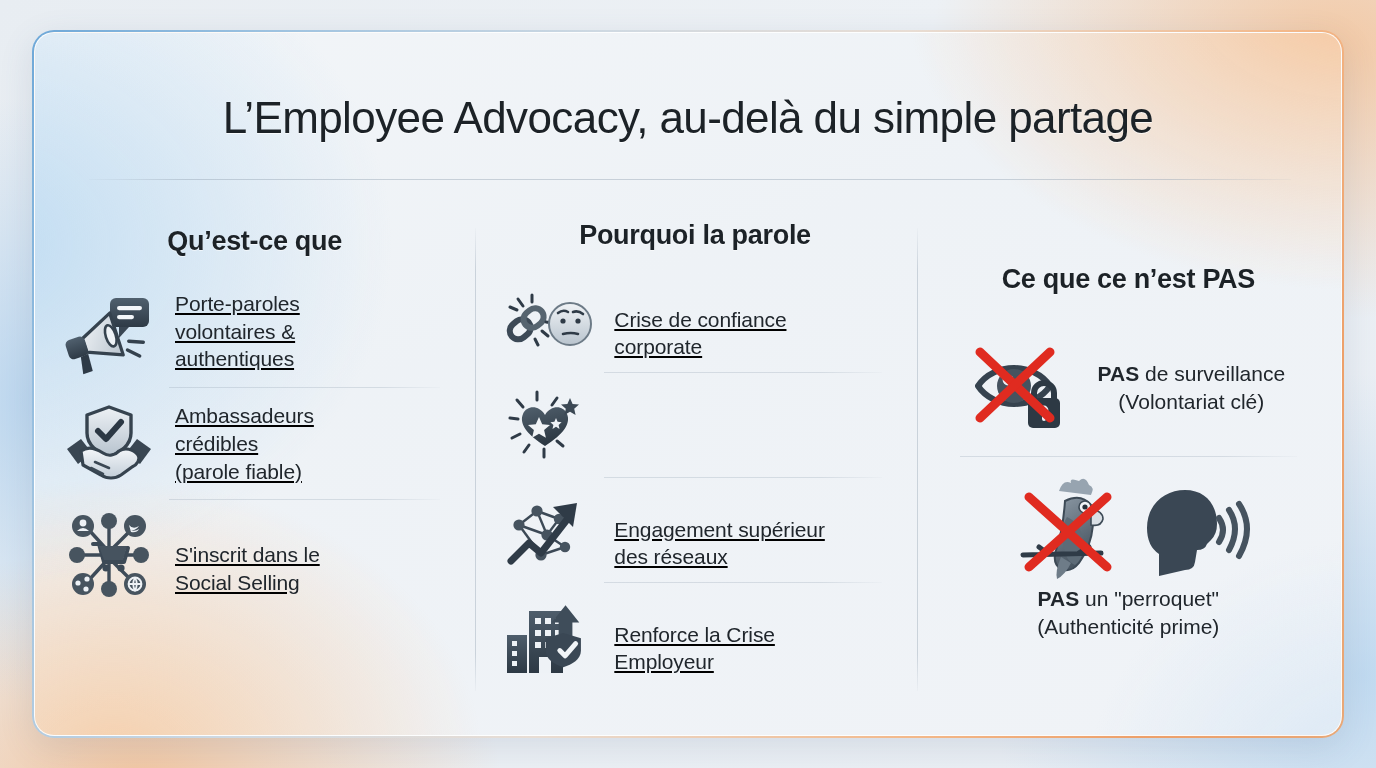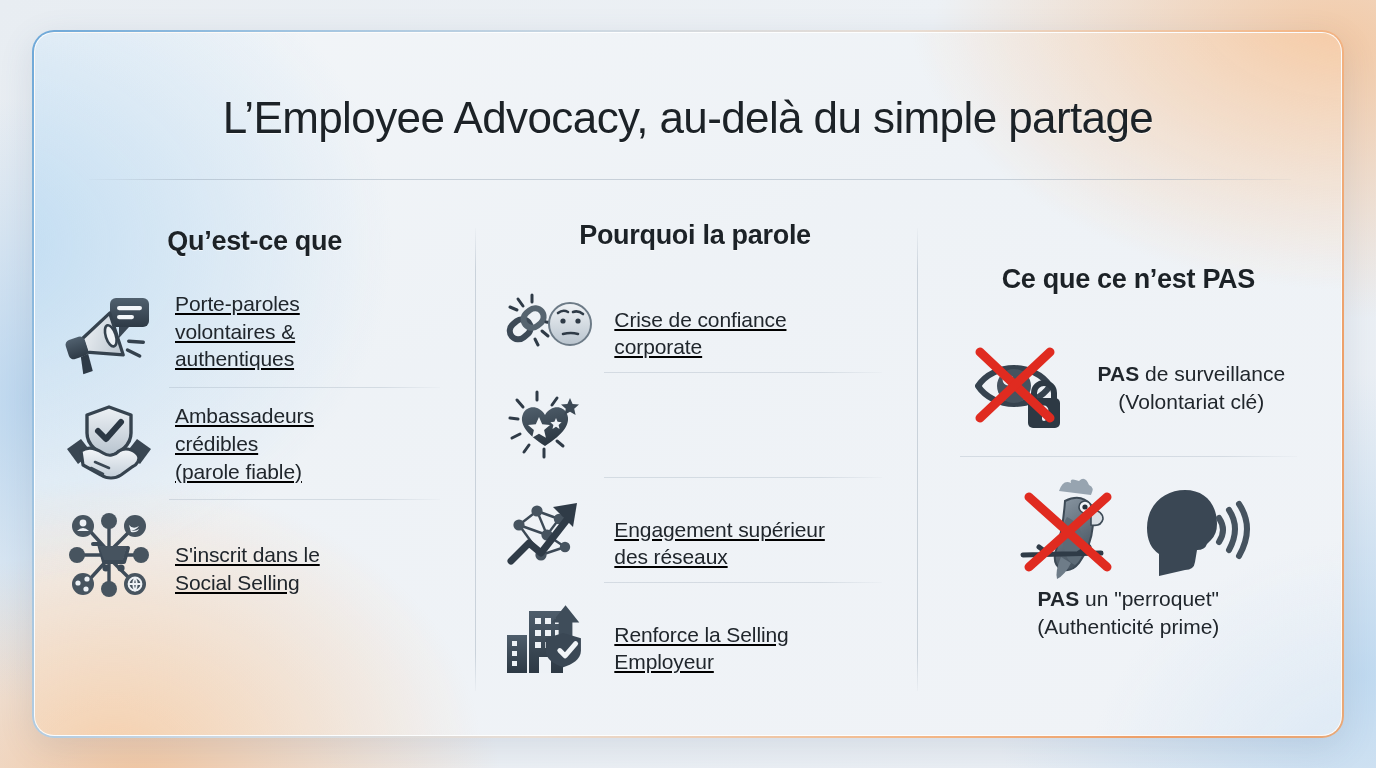--- a/index.html
+++ b/index.html
@@ -505,21 +505,21 @@
                   </g>
 
                   <path d="M70 58 L70 22" stroke="#39y"></path>
                   <path d="M64 56 L64 24 L56 24 L72 4 L88 24 L80 24 L80 56 Z" fill="#3f4d5a" transform="translate(-8,0) scale(0.86) translate(10,8)"></path>
 
                   <path d="M58 44 L78 50 L78 64 C78 74 68 80 58 83 C48 80 38 74 38 64 L38 50 Z" fill="#3a4754" transform="translate(4,-6) scale(0.88) translate(6,6)"></path>
                   <path d="M54 64 L60 70 L72 56" fill="none" stroke="#f1f4f7" stroke-width="5.6" stroke-linecap="round" stroke-linejoin="round" transform="translate(4,-6) scale(0.88) translate(6,6)"></path>
                 </svg>
               </div>
               <div class="item-text">
-                <span>Renforce la Selling</span><br>
+                <span>Renforce la Crise</span><br>
                 <span>Employeur</span>
               </div>
             </div>
 
           </div>
         </div>
 
         <div class="column" id="col-notwhat">
           <div class="col-title">Ce que ce n’est PAS</div>
 

